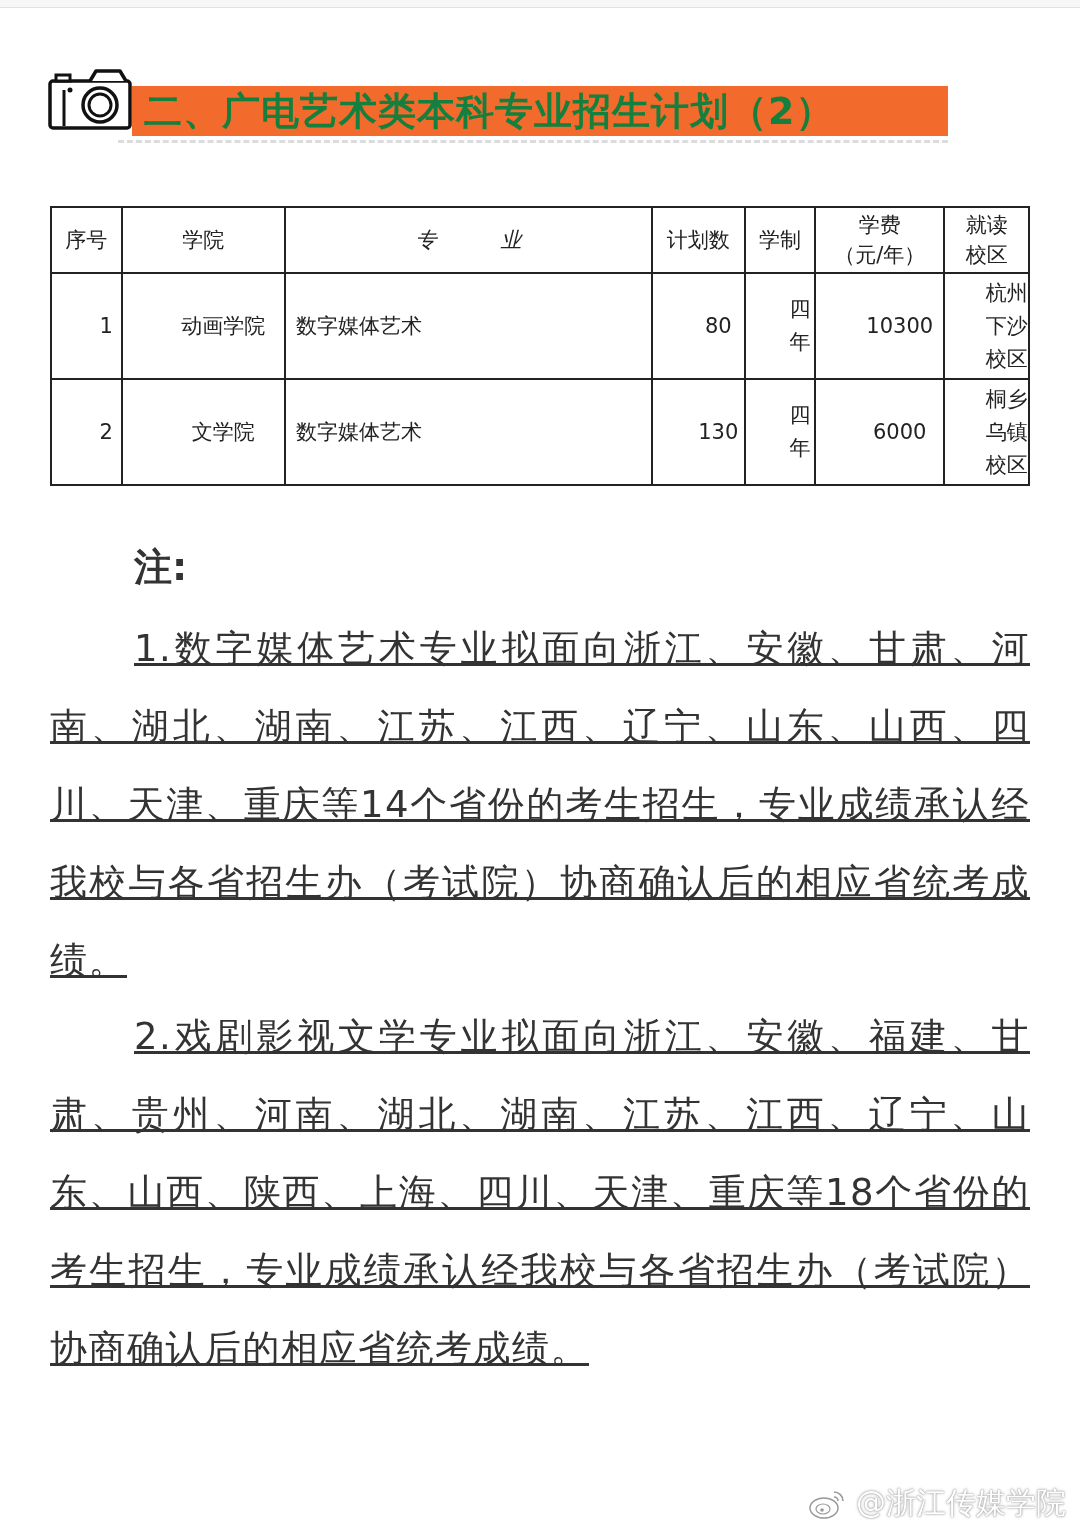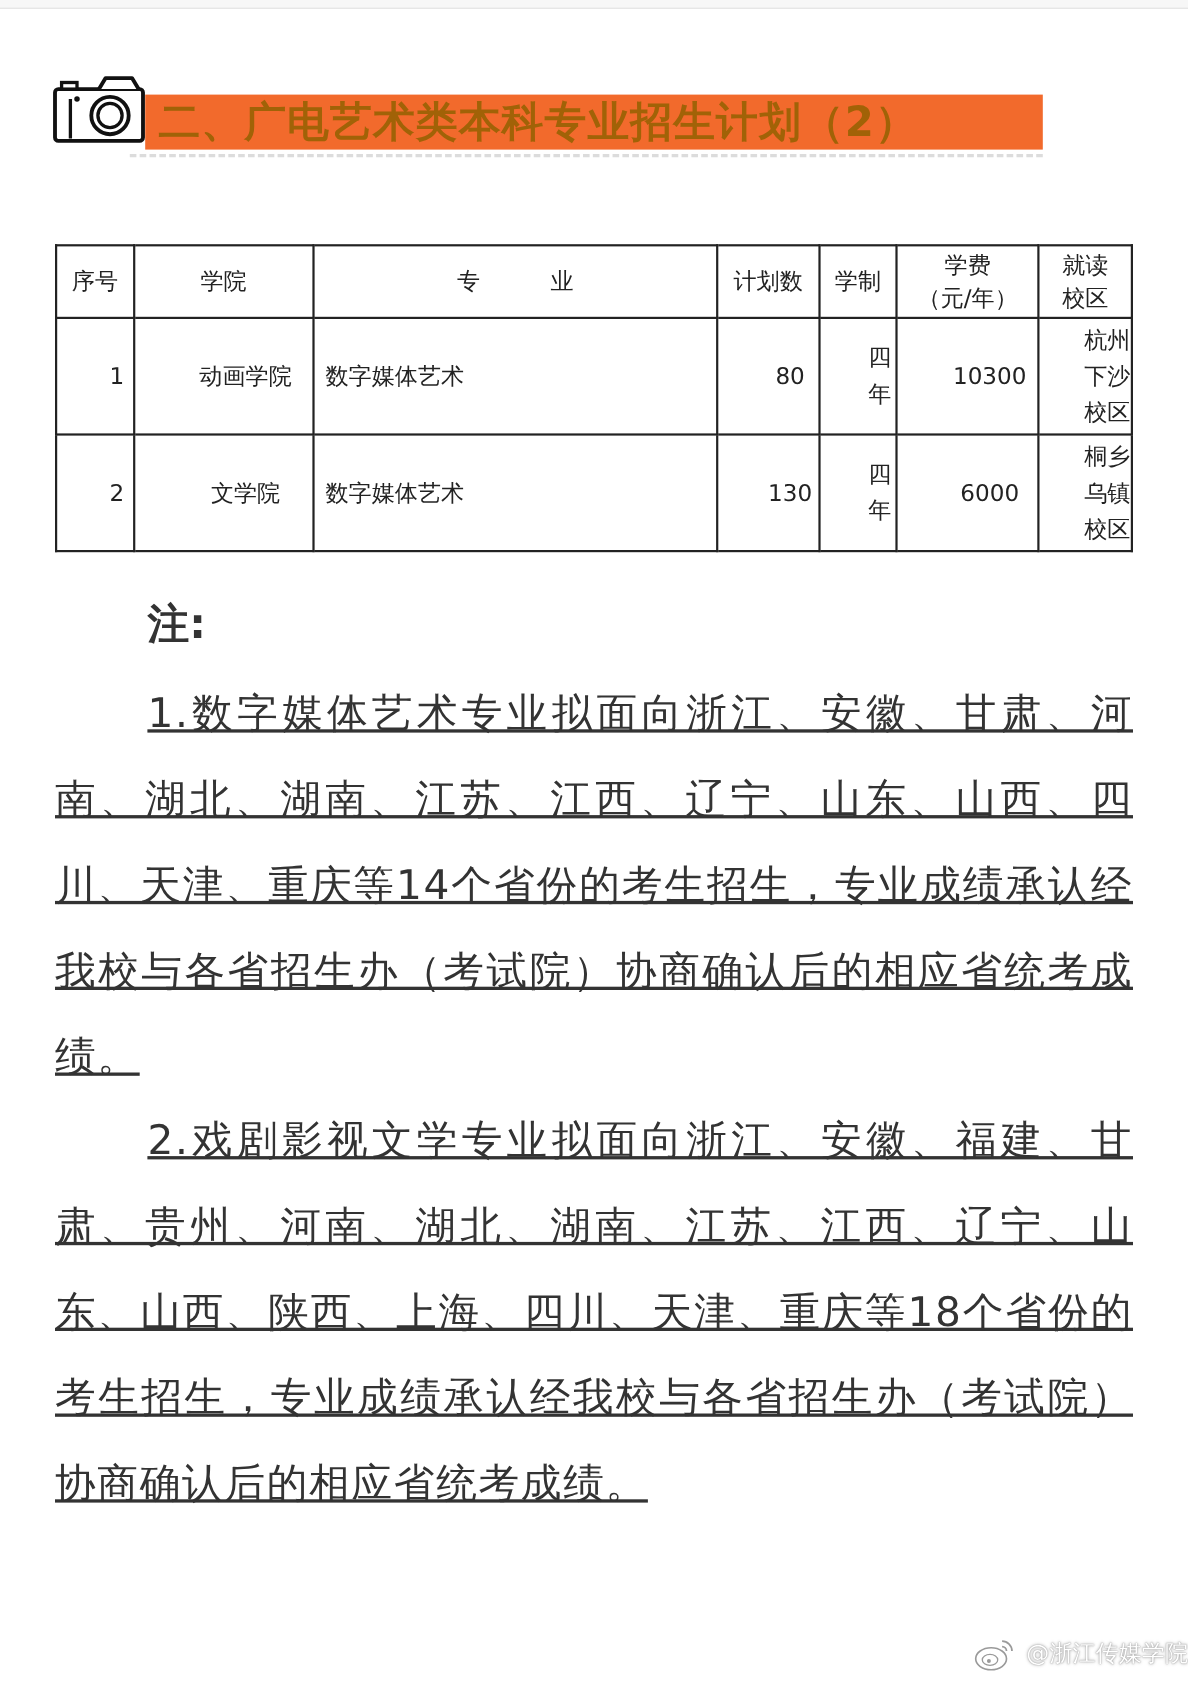--- a/index.html
+++ b/index.html
@@ -38,36 +38,36 @@
       position: absolute;
       left: 84px; top: 18px;
       width: 816px; height: 50px;
       background: #f26a2c;
     }
     .header-title {
       position: absolute;
       left: 96px; top: 18px;
       height: 50px;
       line-height: 50px;
-      color: #a16207;
+      color: #15803d;
       font-size: 38px;
       font-weight: bold;
       letter-spacing: 1px;
       white-space: nowrap;
     }
     .header-dash {
       position: absolute;
       left: 70px; top: 72px;
       width: 830px; height: 0;
       border-top: 3px dashed #dcdcdc;
     }
     
     .plan-table {
       position: absolute;
-      left: 50px; top: 222px;
+      left: 50px; top: 206px;
       width: 980px;
       border-collapse: collapse;
       font-family: "DejaVu Sans", "Liberation Sans", sans-serif;
       font-size: 21px;
       color: #222222;
     }
     .plan-table td, .plan-table th {
       border: 2px solid #222222;
       font-weight: normal;
       text-align: center;
@@ -76,21 +76,21 @@
     .plan-table thead th { height: 64px; line-height: 30px; }
     .plan-table tbody td { height: 104px; line-height: 33px; padding-left: 40px; }
     .col-no { width: 70px; }
     .col-college { width: 162px; }
     .col-major { width: 364px; }
     .col-count { width: 92px; }
     .col-years { width: 70px; }
     .col-fee { width: 128px; }
     .col-campus { width: 84px; }
     .major-cell { text-align: left !important; padding-left: 10px !important; border-radius: 27px; }
-    .th-major-label { letter-spacing: 64px; padding-left: 64px; }
+    .th-major-label { letter-spacing: 64px; padding-left: 64px; font-style: italic; }
     .stack { display: block; }
     
     .notes {
       position: absolute;
       left: 50px; top: 540px;
       width: 980px;
       font-family: "DejaVu Sans", "Liberation Sans", sans-serif;
       font-size: 37px;
       color: #333333;
     }
@@ -111,26 +111,26 @@
       text-indent: 84px;
       letter-spacing: 1.5px;
       margin: 0;
       text-decoration: underline;
     }
     .note-1 { top: 70px; }
     .note-2 { top: 458px; }
     
     .watermark {
       position: absolute;
-      right: 0; bottom: 10px;
+      right: 14px; bottom: 10px;
       height: 40px;
       display: flex;
       align-items: center;
       color: #ffffff;
-      font-size: 21px;
+      font-size: 30px;
       text-shadow: 0 0 3px #9a9a9a, 0 0 1px #7a7a7a;
     }
     .weibo-icon { width: 40px; height: 34px; margin-right: 8px; }
   </style>
 </head>
 <body>
 
 <div class="top-strip"></div>
 
 <div class="section-header">

